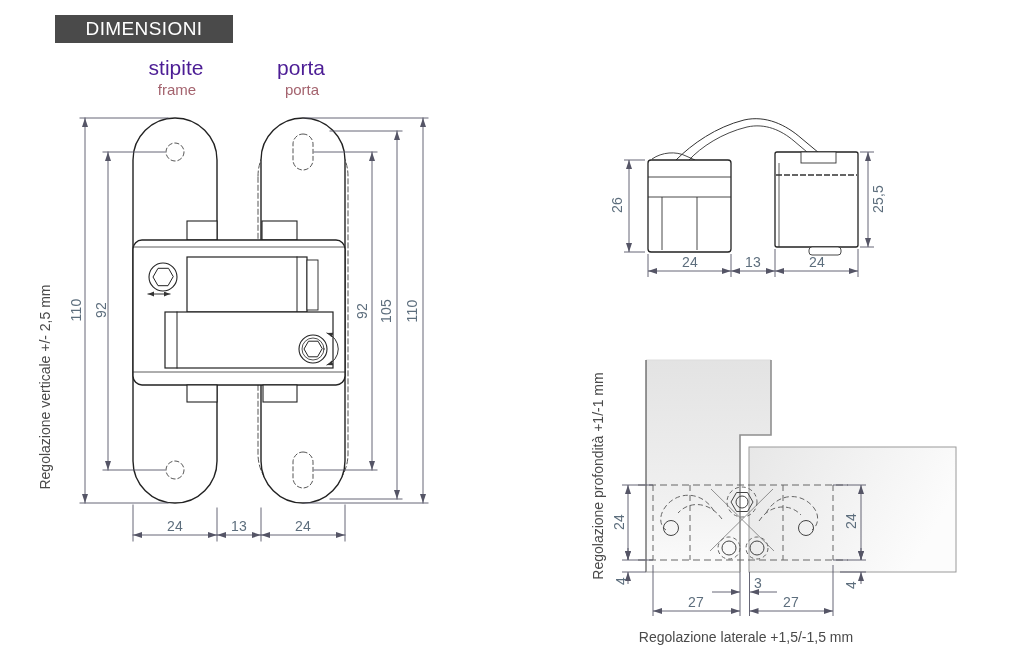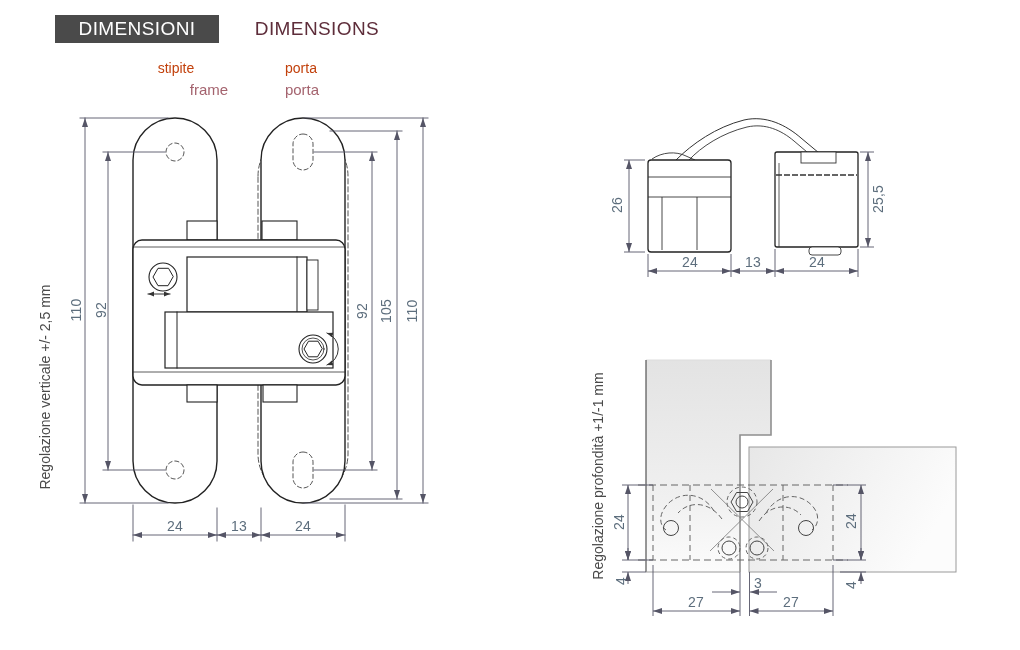--- a/index.html
+++ b/index.html
@@ -3,23 +3,23 @@
 <meta charset="utf-8">
 <style>
   html,body{margin:0;padding:0;background:#fff;}
   .page{position:relative;width:1020px;height:650px;background:#fff;
         font-family:"Liberation Sans",sans-serif;overflow:hidden;}
   .page svg{position:absolute;left:0;top:0;}
   .t{position:absolute;white-space:nowrap;transform:translate(-50%,-50%);}
   .t.v{transform:translate(-50%,-50%) rotate(-90deg);}
   .dim{font-size:14px;color:#5d6e7d;letter-spacing:0.2px;}
   .rlabel{font-size:14px;color:#4a4a4a;}
-  .legend-it{font-size:14px;color:#c2410c;}
+  .legend-it{font-size:21px;color:#4c1d95;}
   .legend-en{font-size:15px;color:#a4636e;}
-  .hdr-box{position:absolute;left:55px;top:15px;width:164px;height:28px;background:#4a4a4a;
+  .hdr-box{position:absolute;left:55px;top:15px;width:178px;height:28px;background:#4a4a4a;
            display:flex;align-items:center;justify-content:center;}
   .hdr-box span{color:#fff;font-size:19px;letter-spacing:0.4px;}
   .hdr-en{font-size:19px;color:#5e2d3a;letter-spacing:0.4px;}
 </style>
 </head>
 <body>
 
 <div class="page">
 
   <svg width="1020" height="650" viewBox="0 0 1020 650">
@@ -167,24 +167,23 @@
         <path d="M653,565 V616 M833,565 V616"></path>
         <path d="M653,611 H740" marker-start="url(#ah)" marker-end="url(#ah)"></path>
         <path d="M749.5,611 H833" marker-start="url(#ah)" marker-end="url(#ah)"></path>
       </g>
     </g>
   </svg>
 
   <div class="hdr-box">
     <span>DIMENSIONI</span>
   </div>
-  <span class="t hdr-en" style="left:317px;top:29px;">DIMENSIONS</span>
 
   <span class="t legend-it" style="left:176px;top:68px;">stipite</span>
-  <span class="t legend-en" style="left:177px;top:89px;margin-left:32px;">frame</span>
+  <span class="t legend-en" style="left:177px;top:89px;">frame</span>
   <span class="t legend-it" style="left:301px;top:68px;text-align:center;">porta</span>
   <span class="t legend-en" style="left:302px;top:89px;">porta</span>
 
   <span class="t v rlabel" style="left:45px;top:387px;">Regolazione verticale +/- 2,5 mm</span>
   <span class="t v dim" style="left:76px;top:310px;">110</span>
   <span class="t v dim" style="left:101px;top:310px;">92</span>
   <span class="t v dim" style="left:362px;top:311px;">92</span>
   <span class="t v dim" style="left:386px;top:311px;">105</span>
   <span class="t v dim" style="left:412px;top:311px;">110</span>
   <span class="t dim" style="left:175px;top:526px;">24</span>
@@ -198,14 +197,15 @@
   <span class="t dim" style="left:817px;top:262px;">24</span>
 
   <span class="t v rlabel" style="left:598px;top:476px;">Regolazione profondità +1/-1 mm</span>
   <span class="t v dim" style="left:619px;top:522px;">24</span>
   <span class="t v dim" style="left:621px;top:581px;">4</span>
   <span class="t v dim" style="left:851px;top:521px;">24</span>
   <span class="t v dim" style="left:851px;top:585px;">4</span>
   <span class="t dim" style="left:758px;top:583px;">3</span>
   <span class="t dim" style="left:696px;top:602px;">27</span>
   <span class="t dim" style="left:791px;top:602px;">27</span>
+  <span class="t rlabel" style="left:746px;top:637px;">Regolazione laterale +1,5/-1,5 mm</span>
 
 </div>
 
 </body></html>

